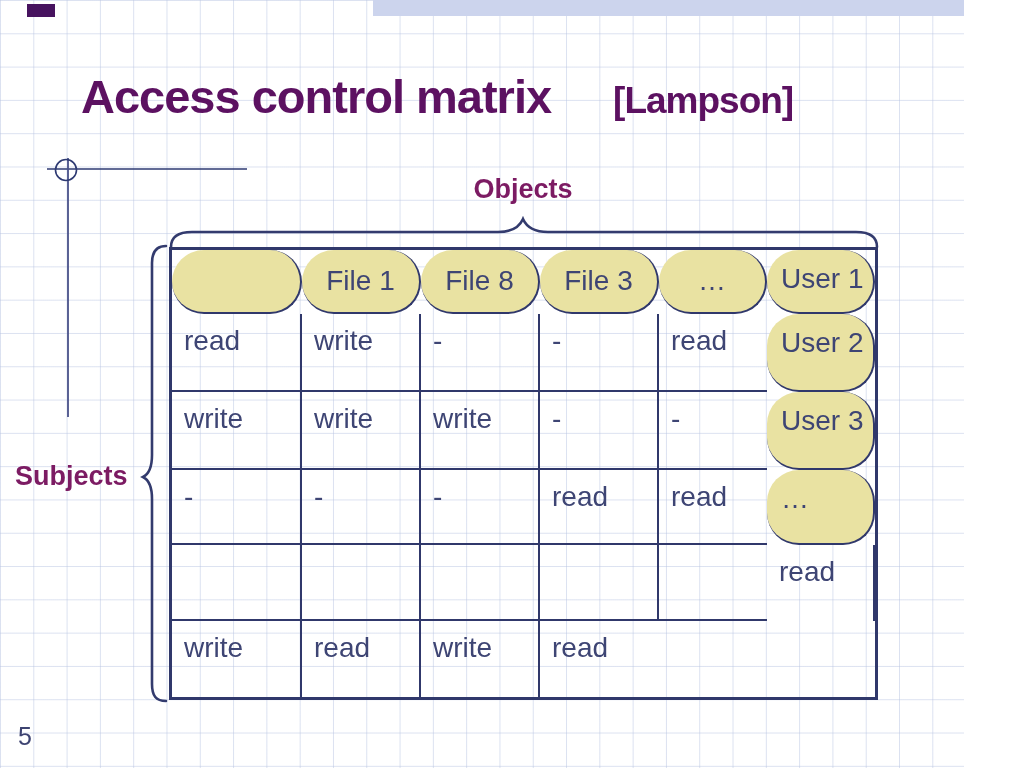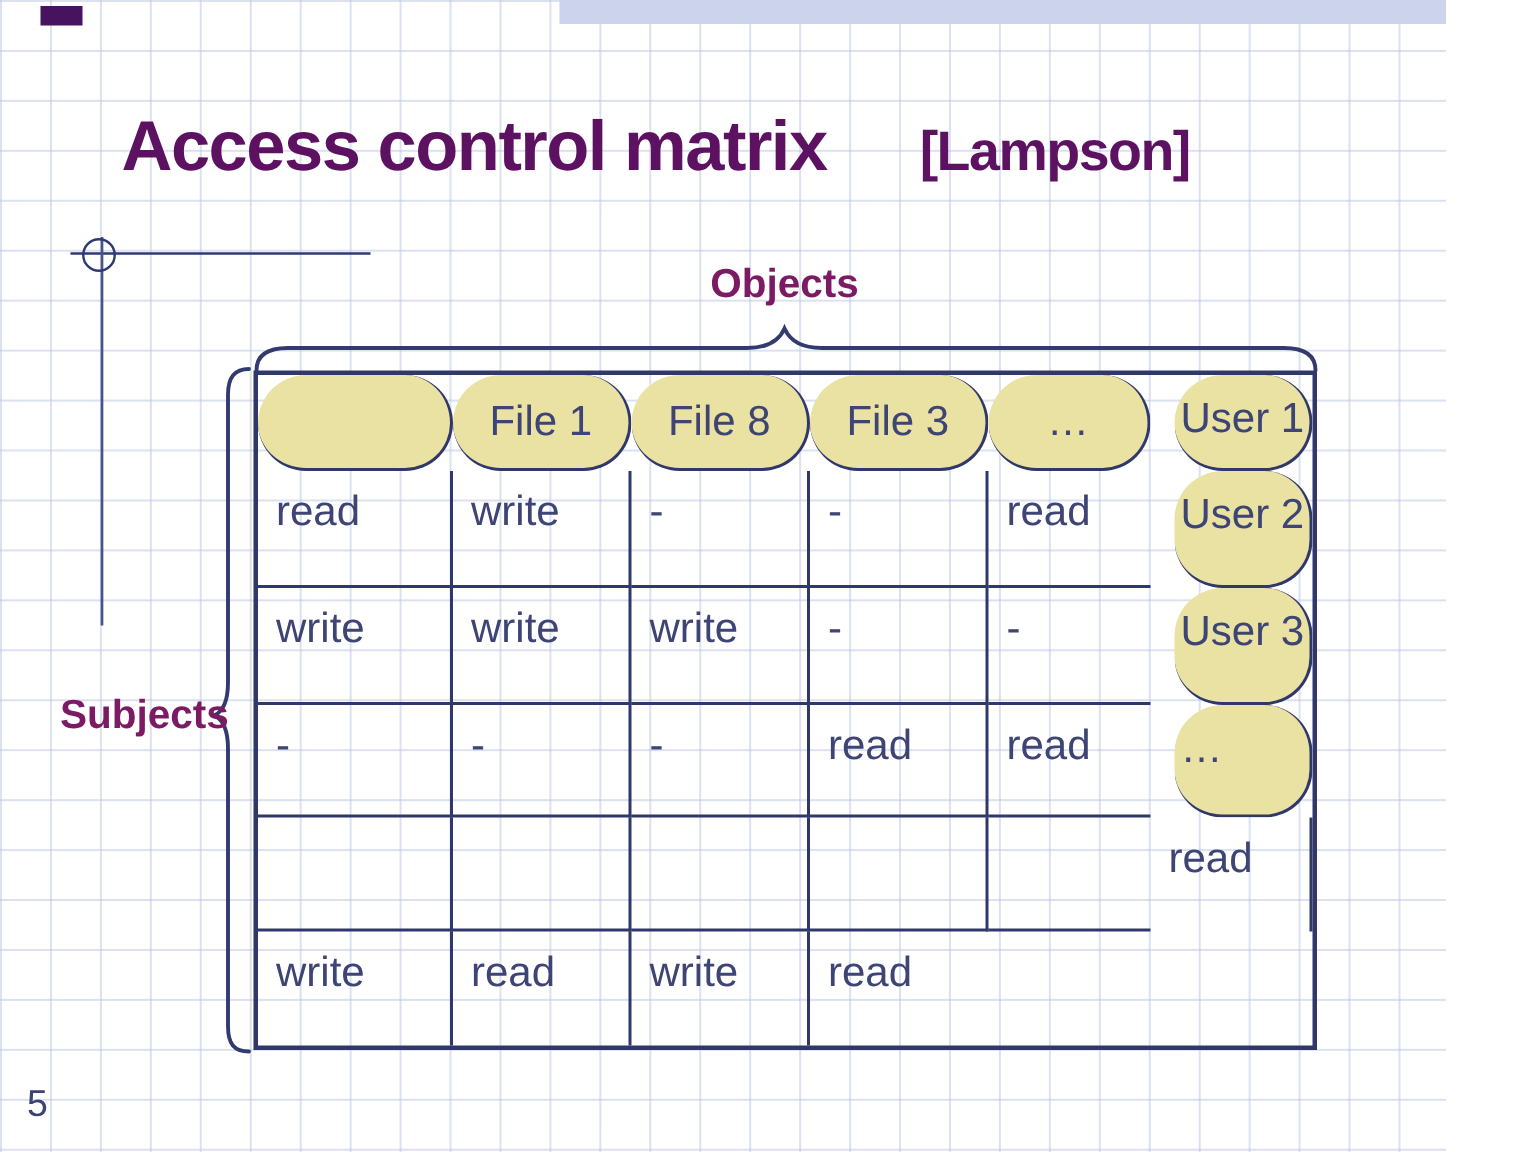--- a/index.html
+++ b/index.html
@@ -19,42 +19,42 @@
   .accent-bar{position:absolute;left:373px;top:0;width:651px;height:16px;background:#ccd4ed;}
 
   
   .title-row{position:absolute;left:81px;top:70px;display:flex;align-items:baseline;gap:62px;white-space:nowrap;}
   .title{font-size:47px;font-weight:bold;color:#5c1161;letter-spacing:-1px;line-height:1.15;}
   .citation{font-size:37px;font-weight:bold;color:#5c1161;letter-spacing:-1px;text-align:center;}
 
   
   .objects-label{position:absolute;left:0;top:174px;width:1046px;text-align:center;
     font-size:27px;font-weight:bold;color:#7c1b63;}
-  .subjects-label{position:absolute;left:40px;top:461px;font-size:27px;font-weight:bold;color:#7c1b63;}
+  .subjects-label{position:absolute;left:15px;top:461px;font-size:27px;font-weight:bold;color:#7c1b63;}
 
   
   .ornaments{position:absolute;left:0;top:0;width:1024px;height:768px;pointer-events:none;}
 
   
   .acm{
     position:absolute;left:169px;top:247px;width:709px;height:453px;
     display:grid;box-sizing:border-box;
     grid-template-columns:130px 119px 119px 119px 108px 1fr;
     grid-template-rows:64px 78px 78px 75px 76px 1fr;
     border:3px solid #30386b;
   }
   .cell{
     box-sizing:border-box;border-right:2px solid #30386b;border-bottom:2px solid #30386b;
     color:#3e4574;font-size:28px;overflow:hidden;
   }
   .cell.c6{border-right:none;}
   .cell.r6{border-bottom:none;}
   .khaki{background:#e9e2a2;border-radius:32px;}
   .head{display:flex;align-items:center;justify-content:center;}
-  .rowlabel{padding:13px 0 0 4px;margin-left:16px;}
+  .rowlabel{padding:13px 0 0 14px;}
   .data{padding:11px 0 0 12px;}
 
   .page-number{position:absolute;left:18px;top:722px;font-size:25px;color:#3d4371;}
 </style>
 </head>
 <body>
 
 <div class="slide">
 
   <div class="accent-box"></div>

